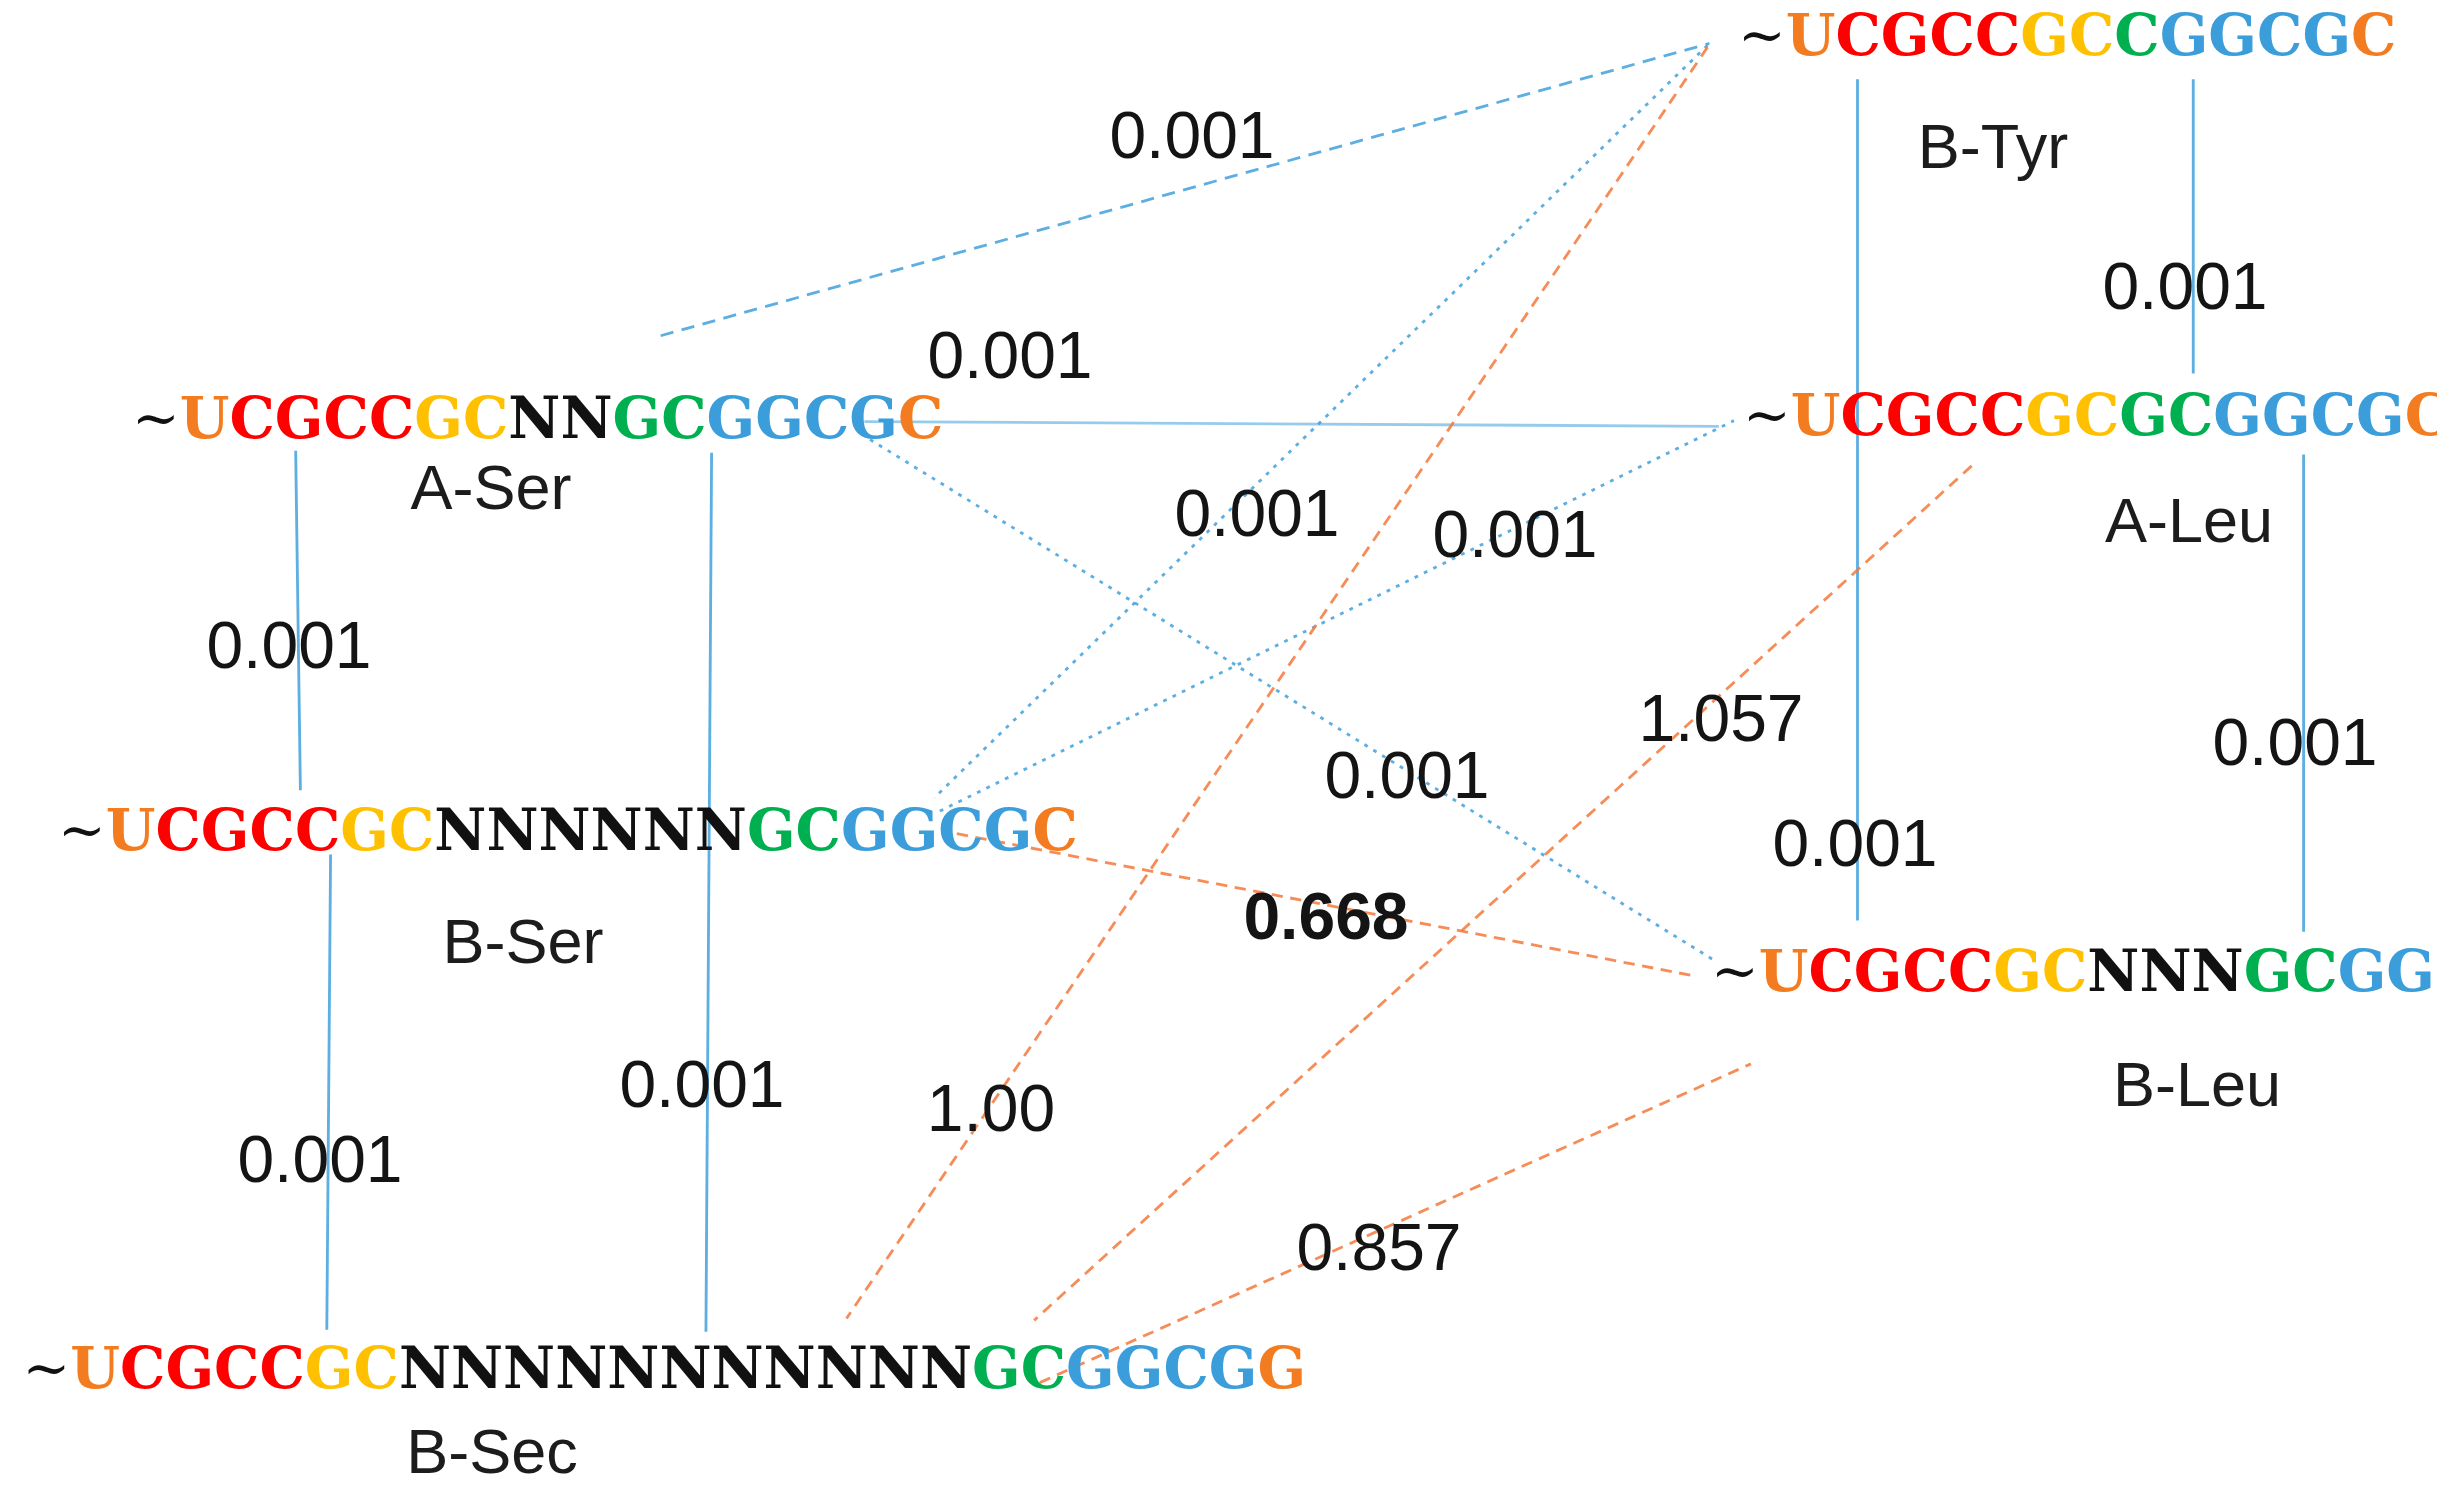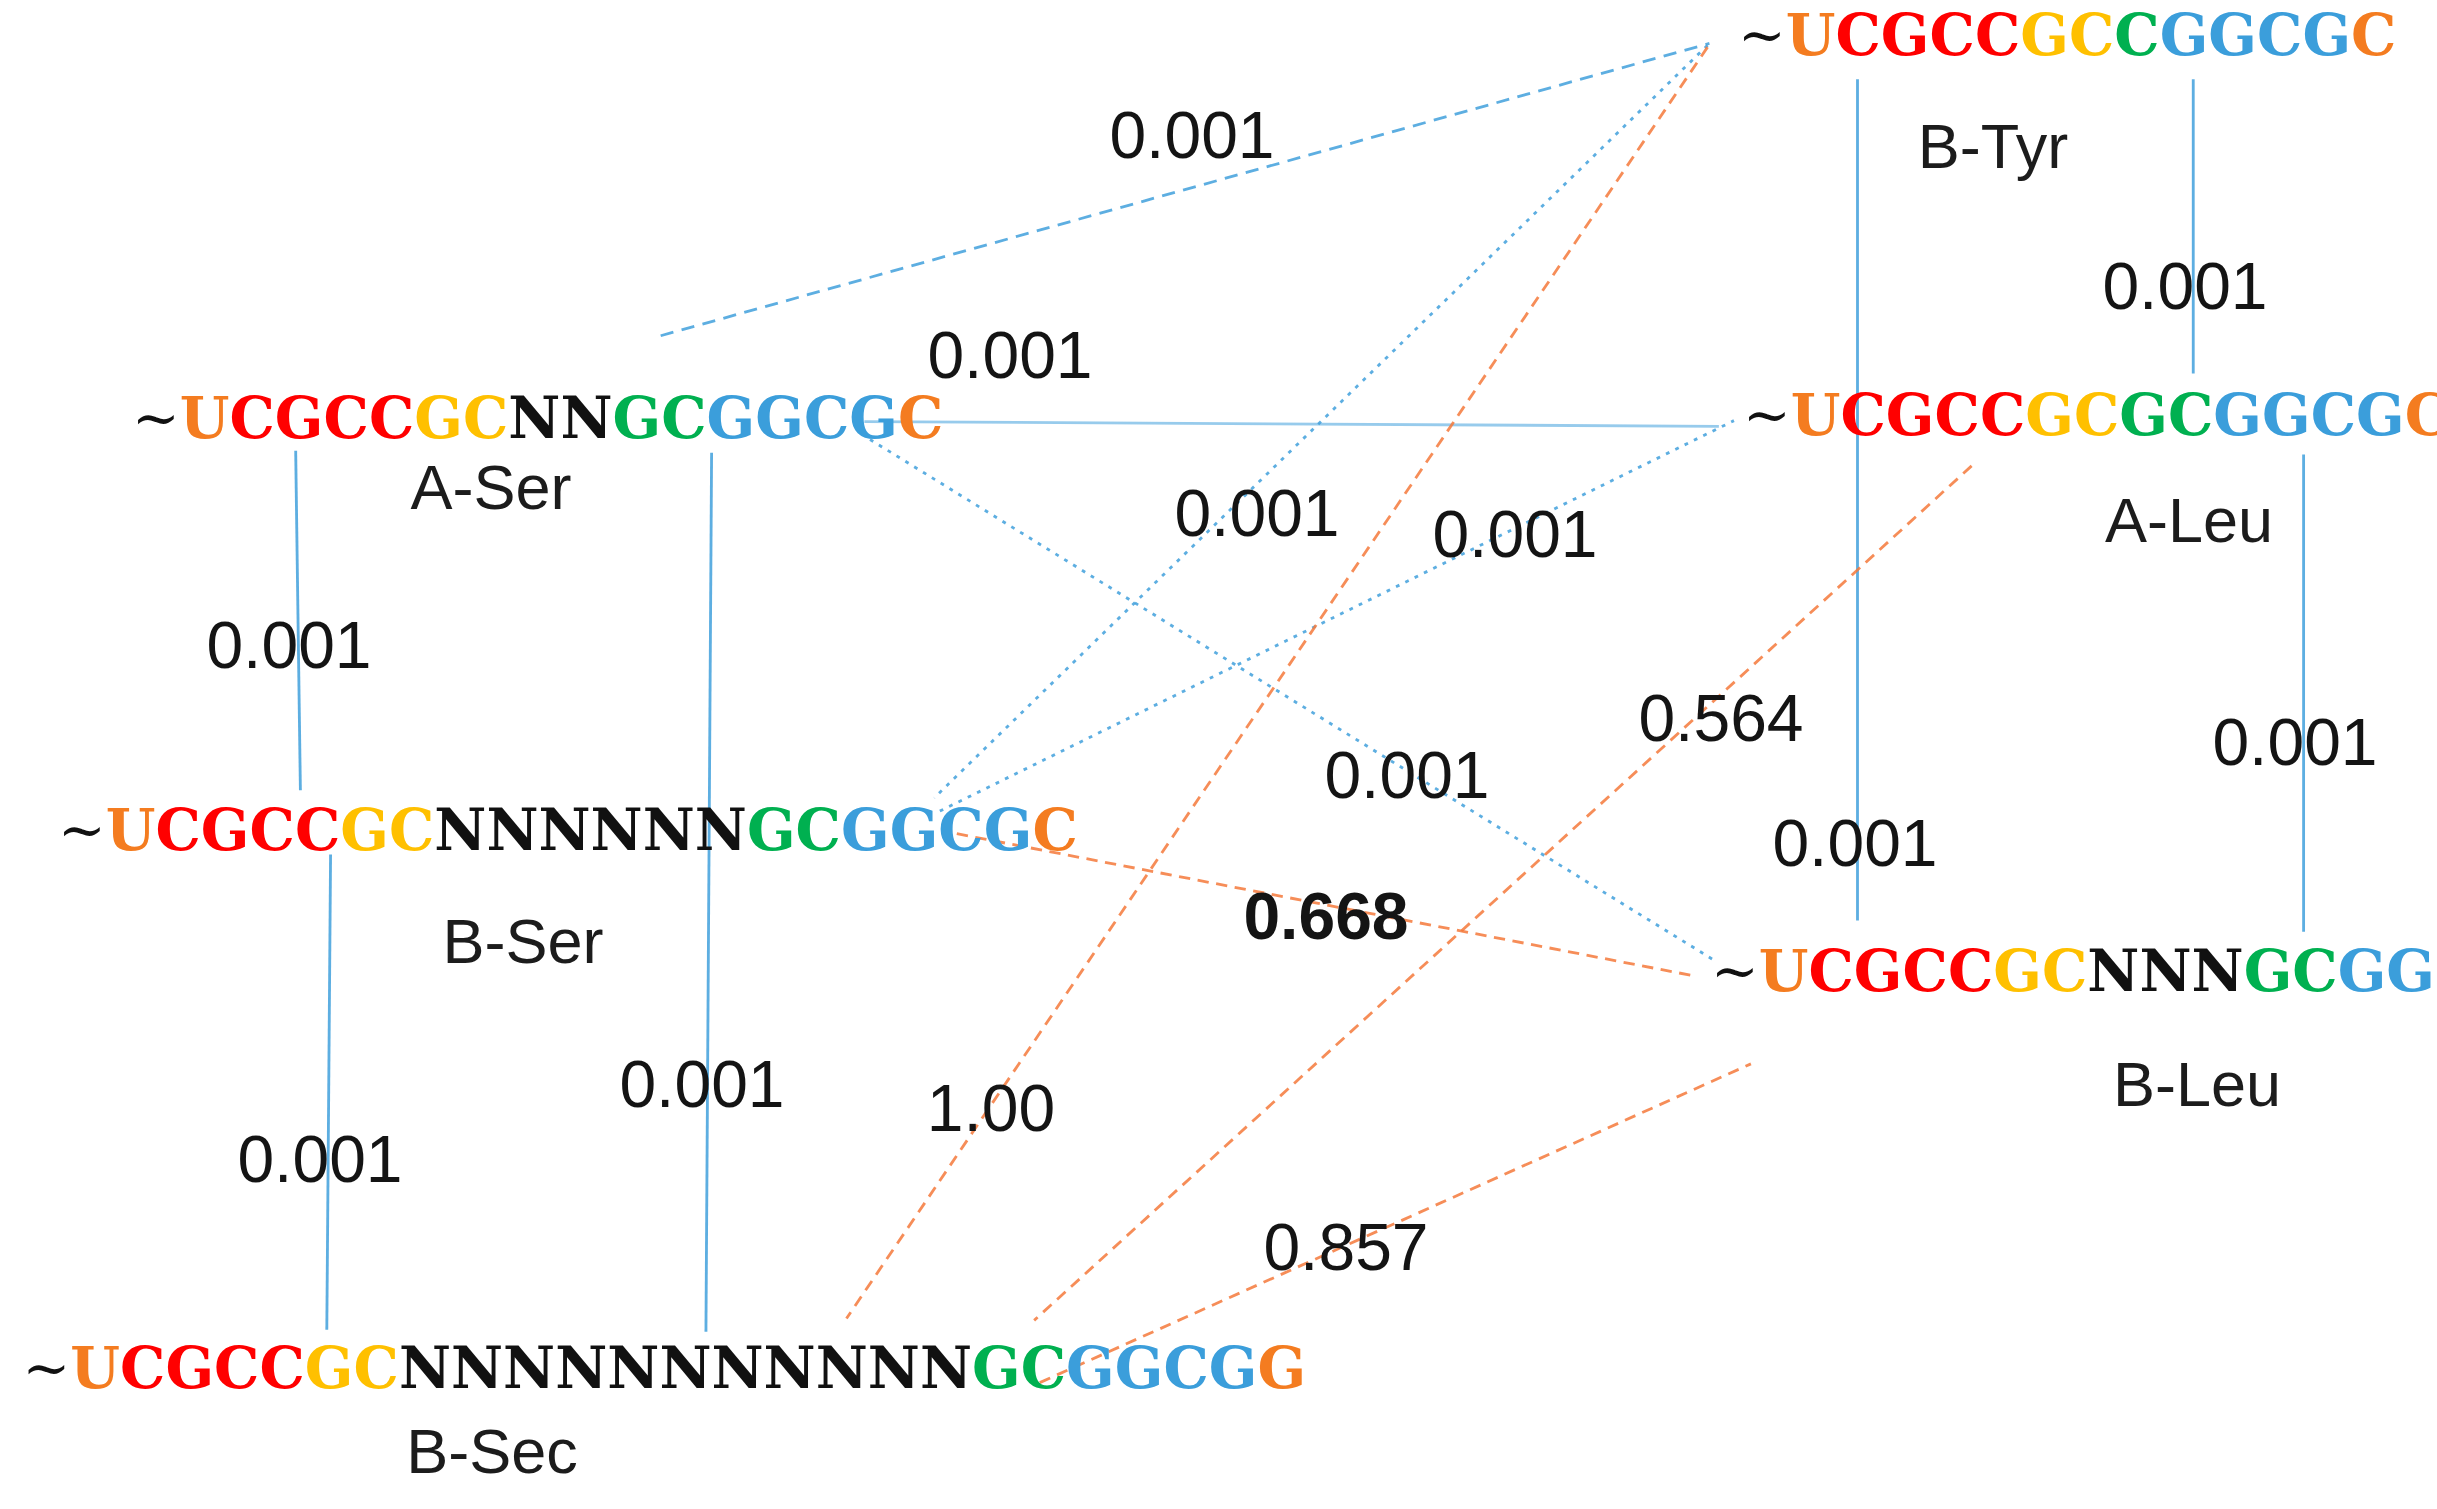--- a/index.html
+++ b/index.html
@@ -78,18 +78,18 @@
       <div class="edge-label" style="left: 2185px; top: 286px;">0.001</div>
       <div class="edge-label" style="left: 1257px; top: 513px;">0.001</div>
       <div class="edge-label" style="left: 1515px; top: 534px;">0.001</div>
       <div class="edge-label" style="left: 289px; top: 645px;">0.001</div>
       <div class="edge-label" style="left: 1407px; top: 775px;">0.001</div>
       <div class="edge-label" style="left: 2295px; top: 742px;">0.001</div>
       <div class="edge-label" style="left: 1855px; top: 843px;">0.001</div>
       <div class="edge-label" style="left: 702px; top: 1084px;">0.001</div>
       <div class="edge-label" style="left: 320px; top: 1159px;">0.001</div>
       <div class="edge-label" style="left: 1326px; top: 916px; font-weight: bold;">0.668</div>
-      <div class="edge-label" style="left: 1721px; top: 718px;">0.564</div>
+      <div class="edge-label" style="left: 1721px; top: 718px;">1.057</div>
       <div class="edge-label" style="left: 991px; top: 1108px;">1.00</div>
-      <div class="edge-label" style="left: 1346px; top: 1247px;">0.857</div>
+      <div class="edge-label" style="left: 1379px; top: 1247px;">0.857</div>
     </div>
 </div>
 
 
 </body></html>

